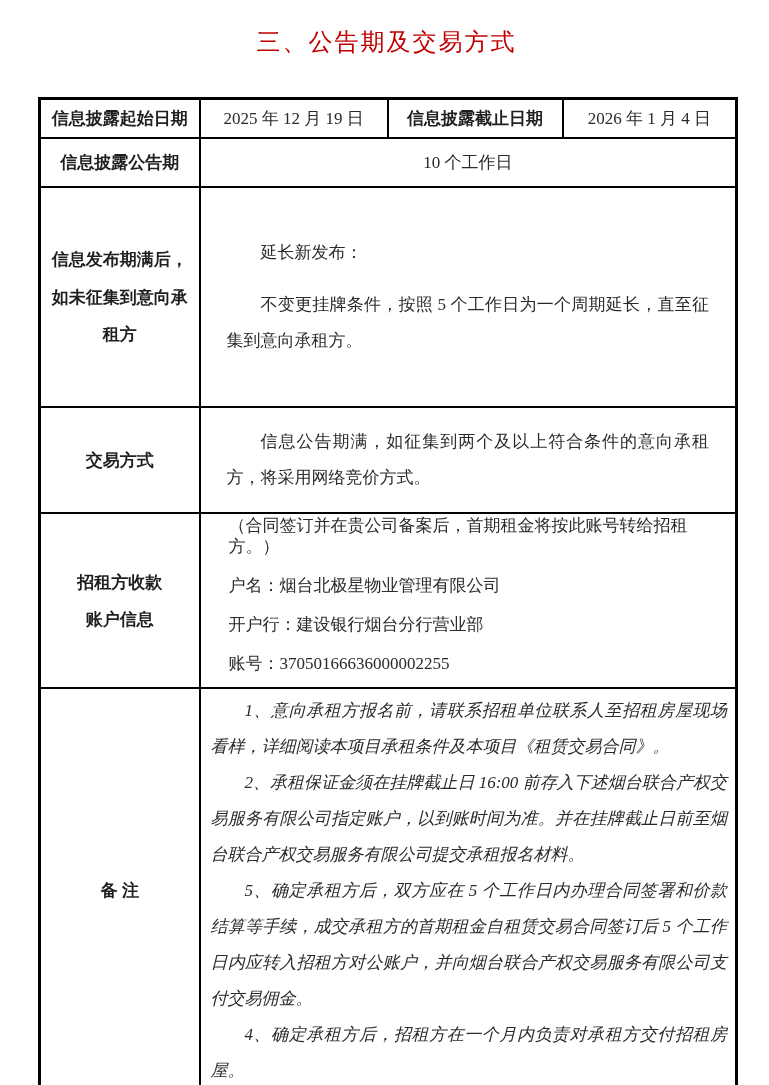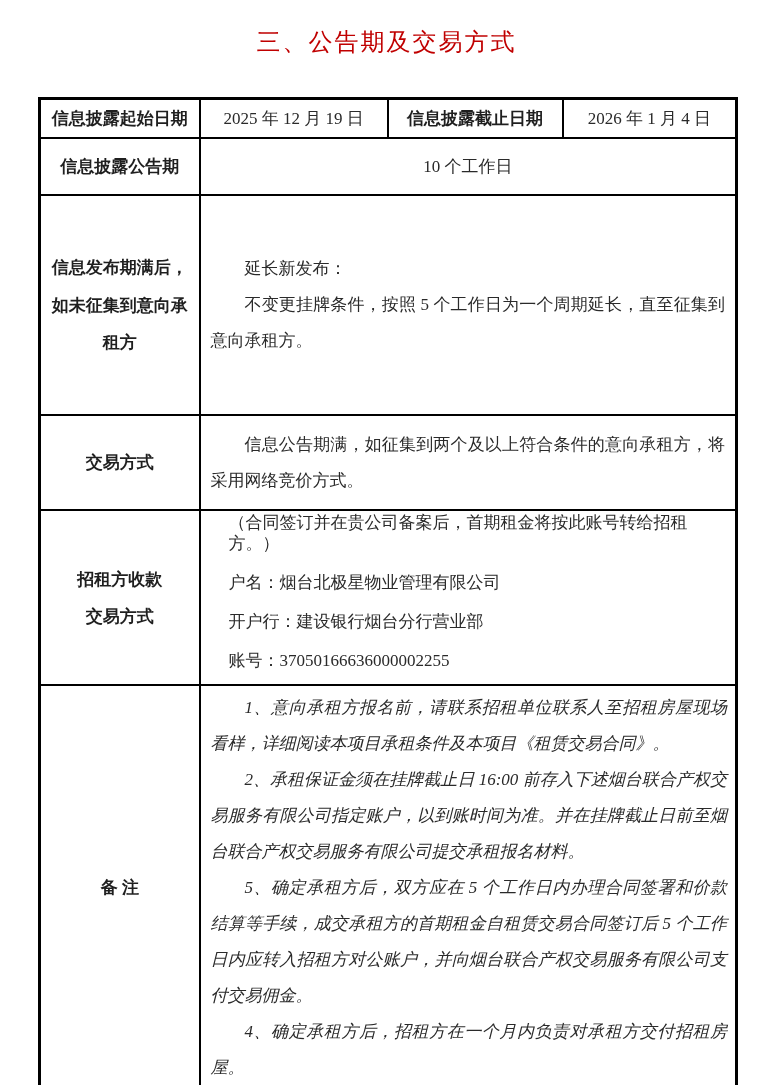--- a/index.html
+++ b/index.html
@@ -44,21 +44,21 @@
     color: #1f1f1f;
     white-space: pre-line;
     line-height: 2.2;
     padding: 0 4px;
   }
   td.value-center { text-align: center; margin-top: 20px; }
   td.gray-right { border-right: 1px solid #a8a8a8; }
   td.gray-left  { border-left: 1px solid #a8a8a8; }
   .para-block { padding: 0 10px; }
   .para-block p {
-    margin: 0;
+    margin: 16px;
     text-indent: 2em;
     line-height: 36px;
     text-align: justify;
   }
   .account-block { padding-left: 28px; padding-right: 12px; }
   .account-block p { margin: 0 0 18px 0; line-height: 21px; }
   .account-block p:last-child { margin-bottom: 12px; }
   .remarks-block { padding: 4px 8px 2px 10px; }
   .remarks-block p {
     margin: 0;
@@ -84,21 +84,21 @@
     </colgroup>
 
     <tbody>
         <tr style="height:37px;">
       <td class="label">信息披露起始日期</td>
       <td class="value-center">2025 年 12 月 19 日</td>
       <td class="label gray-right">信息披露截止日期</td>
       <td class="value-center gray-left">2026 年 1 月 4 日</td>
     </tr>
 
-    <tr style="height:57px;">
+    <tr style="height:49px;">
       <td class="label">信息披露公告期</td>
       <td class="value-center" colspan="3">10 个工作日</td>
     </tr>
 
     <tr style="height:220px;">
       <td class="label">信息发布期满后，
 如未征集到意向承
 租方</td>
       <td colspan="3">
         <div class="para-block">
@@ -112,21 +112,21 @@
       <td class="label">交易方式</td>
       <td colspan="3">
         <div class="para-block">
           <p>信息公告期满，如征集到两个及以上符合条件的意向承租方，将采用网络竞价方式。</p>
         </div>
       </td>
     </tr>
 
     <tr style="height:175px;">
       <td class="label">招租方收款
-交易方式</td>
+账户信息</td>
       <td colspan="3">
         <div class="account-block">
           <p>（合同签订并在贵公司备案后，首期租金将按此账号转给招租方。）</p>
           <p>户名：烟台北极星物业管理有限公司</p>
           <p>开户行：建设银行烟台分行营业部</p>
           <p>账号：37050166636000002255</p>
         </div>
       </td>
     </tr>
 

